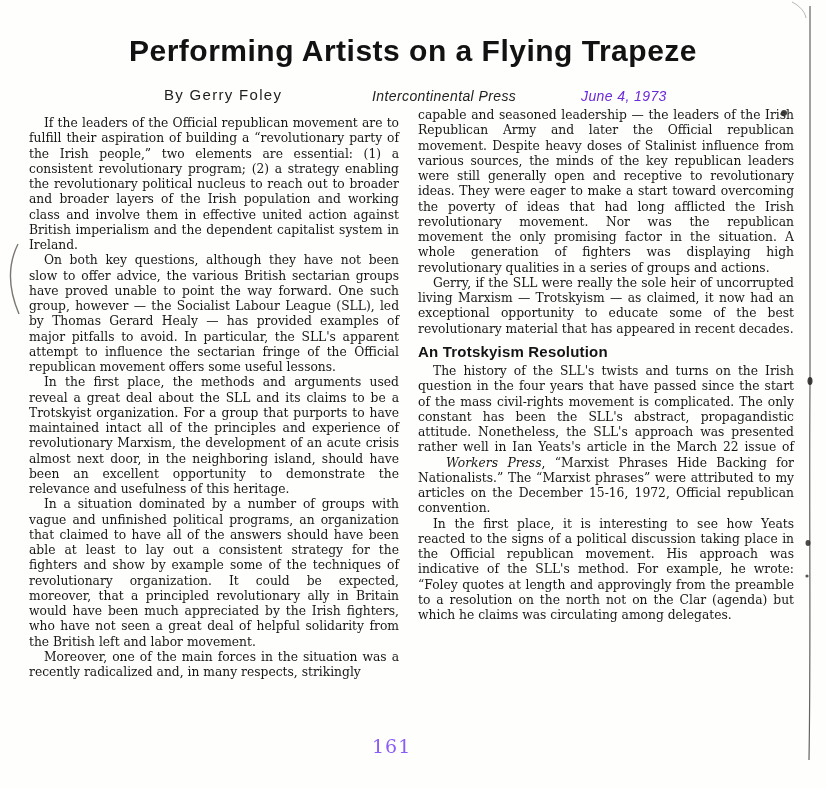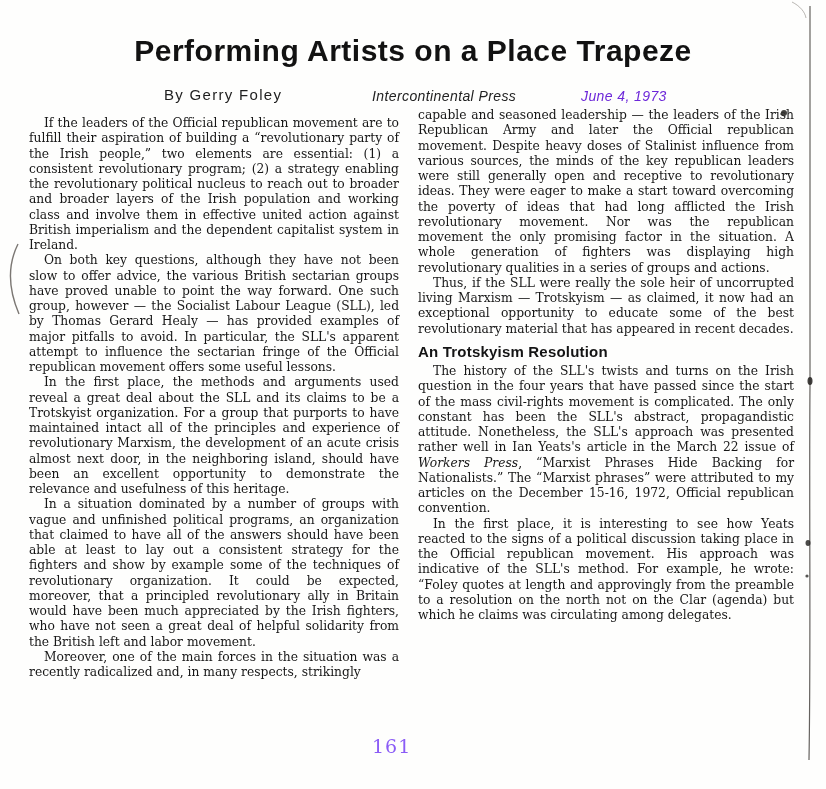--- a/index.html
+++ b/index.html
@@ -56,21 +56,21 @@
     position:absolute;
     font-size:12.3px;
     line-height:15.25px;
     text-align:justify;
     color:#171717;
   }
   .col-left{ left:29px; top:116px; width:370px; }
   .col-right{ left:418px; top:108px; width:376px; }
   .col p{ margin:0; text-indent:15px; }
   .col p.noindent{ text-indent:0; }
-  .it{ font-style:italic; }
+  .it{ font-style:italic;margin-left:28px; }
   .section-num{
     font-family:"Liberation Sans", sans-serif;
     font-weight:bold;
     font-size:25px;
     letter-spacing:3px;
     text-align:center;
     margin:0 0 17px 0;
     color:#141414;
   }
   .subhead{
@@ -90,42 +90,42 @@
     letter-spacing:1px;
     color:#8b5cf6;
   }
   .artifact{ position:absolute; pointer-events:none; }
 </style>
 </head>
 <body>
 
 <div class="page">
 
-  <h1 class="headline">Performing Artists on a Place Trapeze</h1>
+  <h1 class="headline">Performing Artists on a Flying Trapeze</h1>
 
   <div class="byline-row">
     <span class="byline">By Gerry Foley</span>
     <span class="pubname">Intercontinental Press</span>
     <span class="pubdate">June 4, 1973</span>
   </div>
 
   <div class="col col-left">
     <div>
         <p><span>If the leaders of the Official republican movement are to fulfill their aspiration of building a “revolutionary party of the Irish people,” two elements are essential: (1) a consistent revolutionary program; (2) a strategy enabling the revolutionary political nucleus to reach out to broader and broader layers of the Irish population and working class and involve them in effective united action against British imperialism and the dependent capitalist system in Ireland.</span></p>
         <p><span>On both key questions, although they have not been slow to offer advice, the various British sectarian groups have proved unable to point the way forward. One such group, however — the Socialist Labour League (SLL), led by Thomas Gerard Healy — has provided examples of major pitfalls to avoid. In particular, the SLL's apparent attempt to influence the sectarian fringe of the Official republican movement offers some useful lessons.</span></p>
         <p><span>In the first place, the methods and arguments used reveal a great deal about the SLL and its claims to be a Trotskyist organization. For a group that purports to have maintained intact all of the principles and experience of revolutionary Marxism, the development of an acute crisis almost next door, in the neighboring island, should have been an excellent opportunity to demonstrate the relevance and usefulness of this heritage.</span></p>
         <p><span>In a situation dominated by a number of groups with vague and unfinished political programs, an organization that claimed to have all of the answers should have been able at least to lay out a consistent strategy for the fighters and show by example some of the techniques of revolutionary organization. It could be expected, moreover, that a principled revolutionary ally in Britain would have been much appreciated by the Irish fighters, who have not seen a great deal of helpful solidarity from the British left and labor movement.</span></p>
         <p><span>Moreover, one of the main forces in the situation was a recently radicalized and, in many respects, strikingly</span></p>
       </div>
   </div>
 
   <div class="col col-right">
     <div>
         <p class="noindent"><span>capable and seasoned leadership — the leaders of the Irish Republican Army and later the Official republican movement. Despite heavy doses of Stalinist influence from various sources, the minds of the key republican leaders were still generally open and receptive to revolutionary ideas. They were eager to make a start toward overcoming the poverty of ideas that had long afflicted the Irish revolutionary movement. Nor was the republican movement the only promising factor in the situation. A whole generation of fighters was displaying high revolutionary qualities in a series of groups and actions.</span></p>
-        <p><span>Thus, if the SLL were really the sole heir of uncorrupted living Marxism — Trotskyism — as claimed, it now had an exceptional opportunity to educate some of the best revolutionary material that has appeared in recent decades.</span></p>
+        <p><span>Gerry, if the SLL were really the sole heir of uncorrupted living Marxism — Trotskyism — as claimed, it now had an exceptional opportunity to educate some of the best revolutionary material that has appeared in recent decades.</span></p>
       </div>
     <h3 class="subhead">An Trotskyism Resolution</h3>
     <div>
         <p><span>The history of the SLL's twists and turns on the Irish question in the four years that have passed since the start of the mass civil-rights movement is complicated. The only constant has been the SLL's abstract, propagandistic attitude. Nonetheless, the SLL's approach was presented rather well in Ian Yeats's article in the March 22 issue of </span><span class="it">Workers Press</span><span>, “Marxist Phrases Hide Backing for Nationalists.” The “Marxist phrases” were attributed to my articles on the December 15-16, 1972, Official republican convention.</span></p>
         <p><span>In the first place, it is interesting to see how Yeats reacted to the signs of a political discussion taking place in the Official republican movement. His approach was indicative of the SLL's method. For example, he wrote: “Foley quotes at length and approvingly from the preamble to a resolution on the north not on the Clar (agenda) but which he claims was circulating among delegates.</span></p>
       </div>
   </div>
 
   <span class="pageno">161</span>
 

